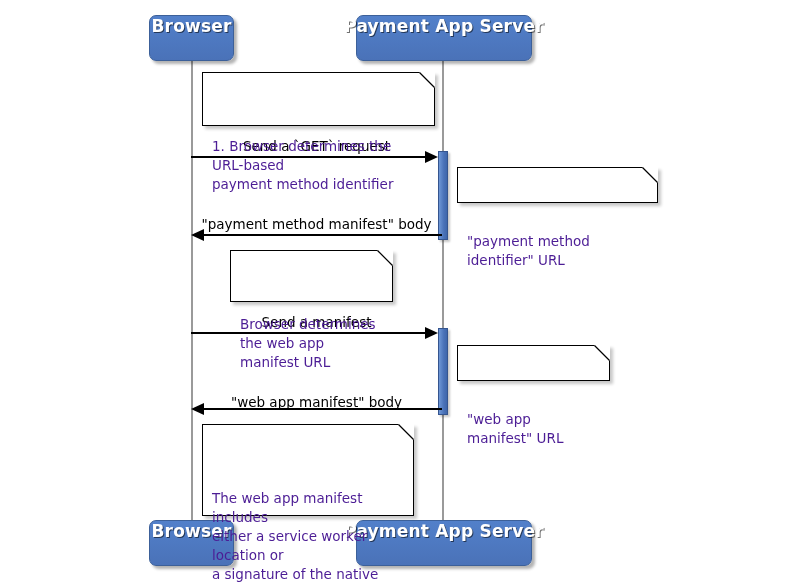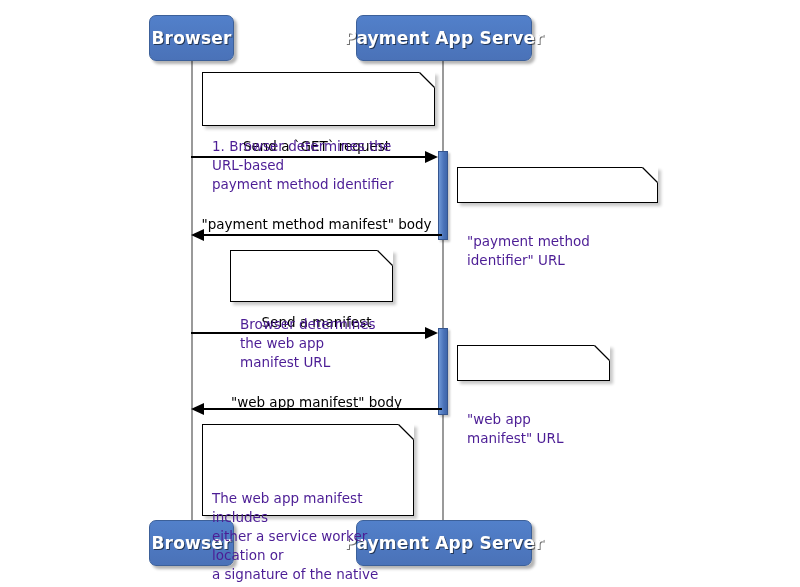--- a/index.html
+++ b/index.html
@@ -27,21 +27,20 @@
     box-sizing: border-box;
     background: #4a77c4;
     background: linear-gradient(to bottom, #5280ca 0%, #4a72b8 100%);
     border: 1px solid #3c6099;
     border-radius: 7px;
     box-shadow: 3px 3px 3px rgba(0,0,0,0.30);
     color: #ffffff;
     font-size: 17px;
     font-weight: bold;
     display: flex;
-    align-items: center;
     justify-content: center;
     text-shadow: 1px 1px 0 rgba(0,0,0,0.55);
     white-space: nowrap;
     letter-spacing: 0.2px;
   }
 
   
   .lifeline {
     position: absolute;
     width: 2px;

